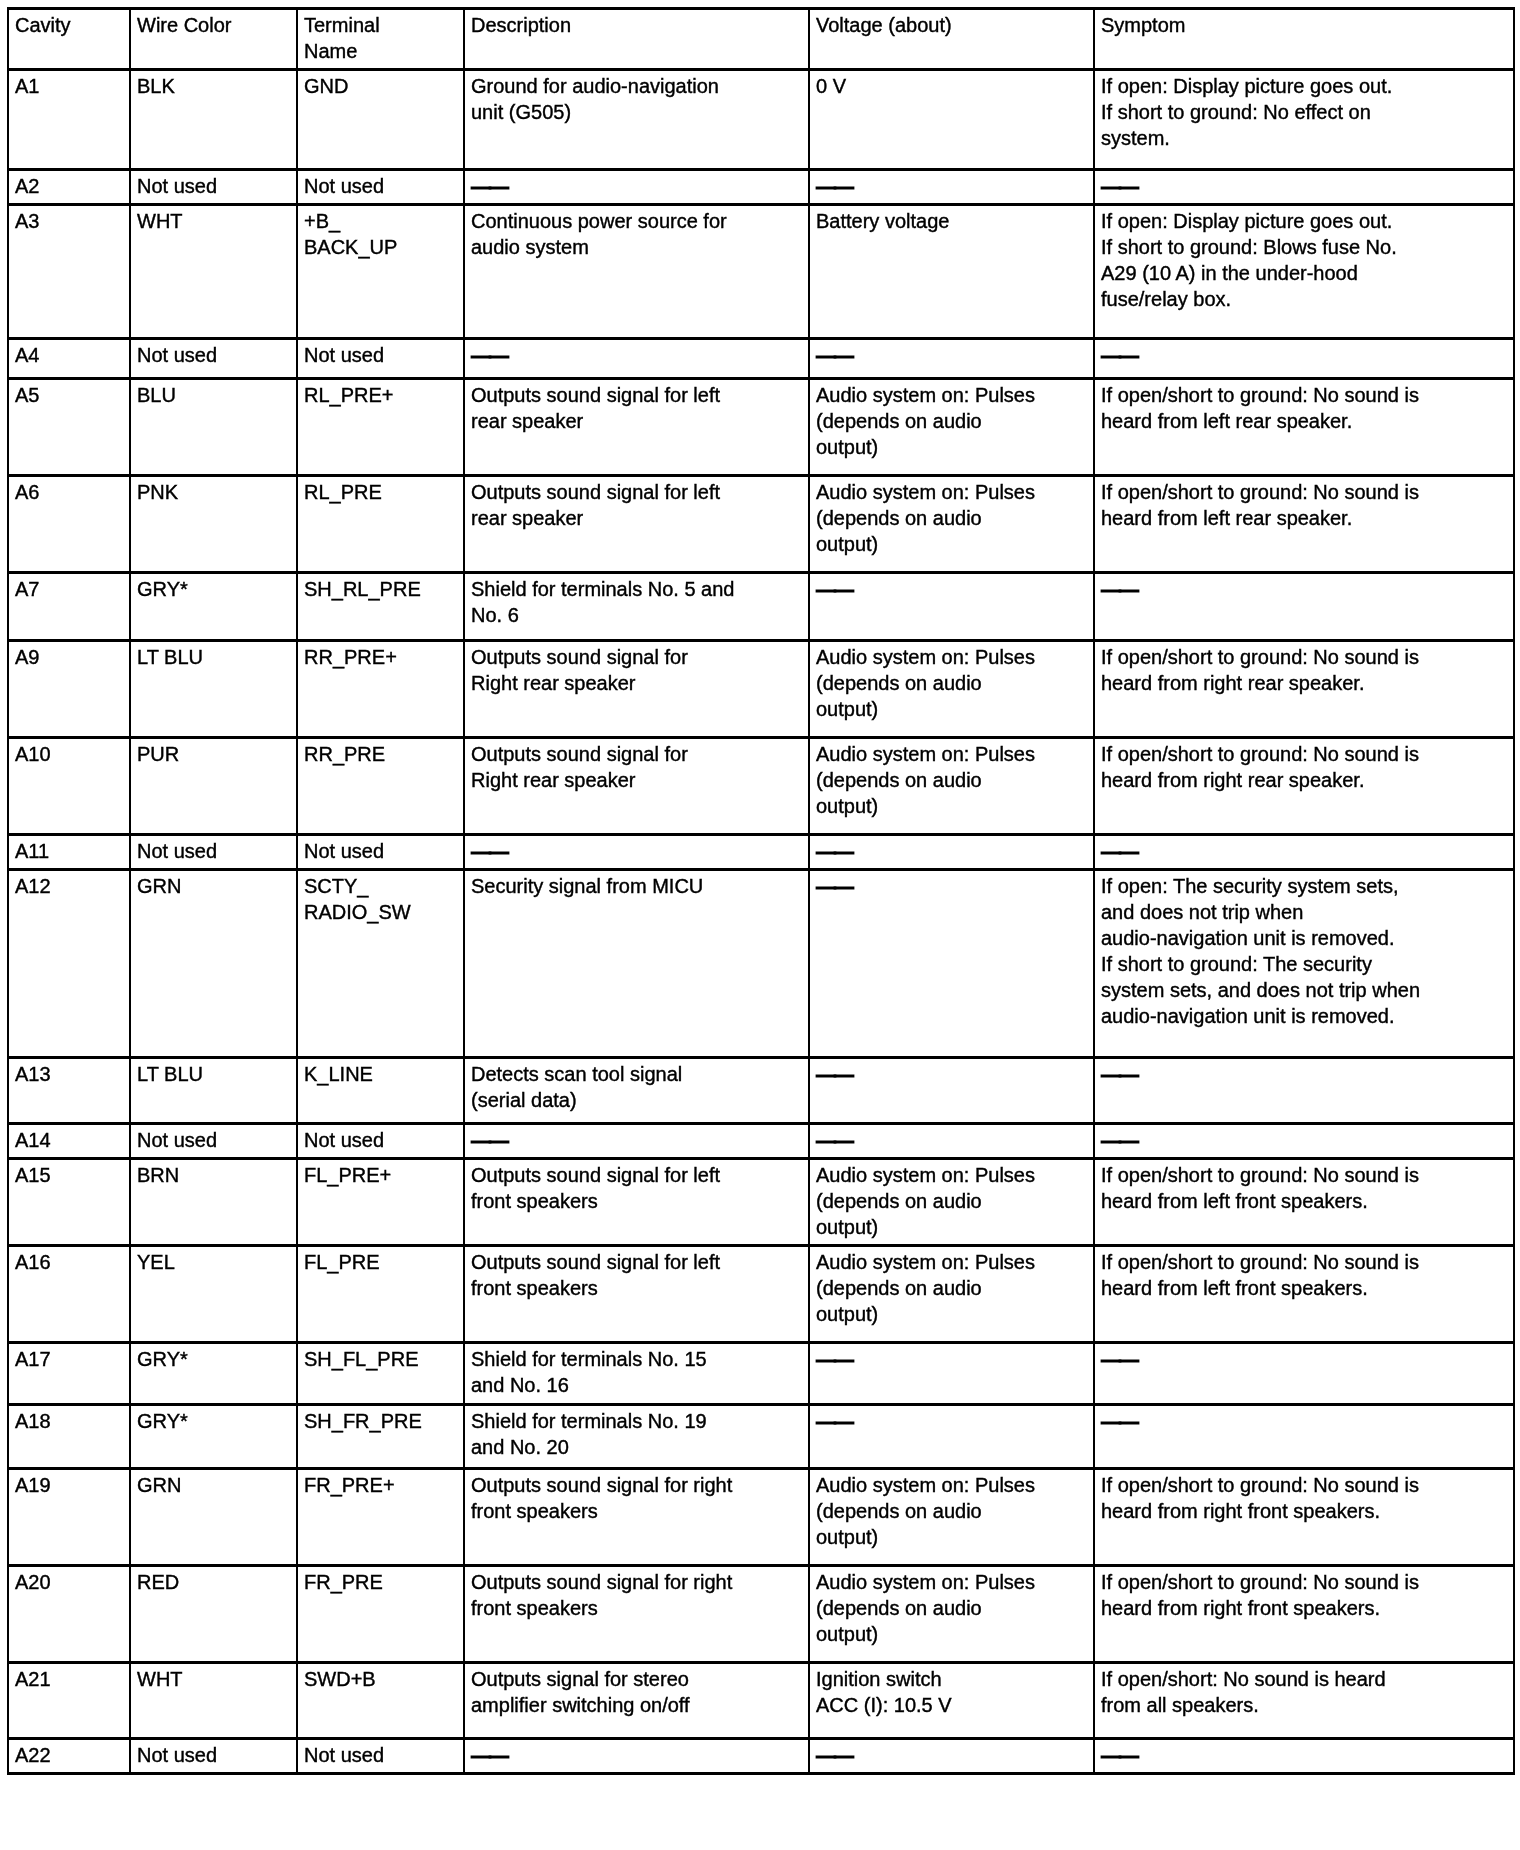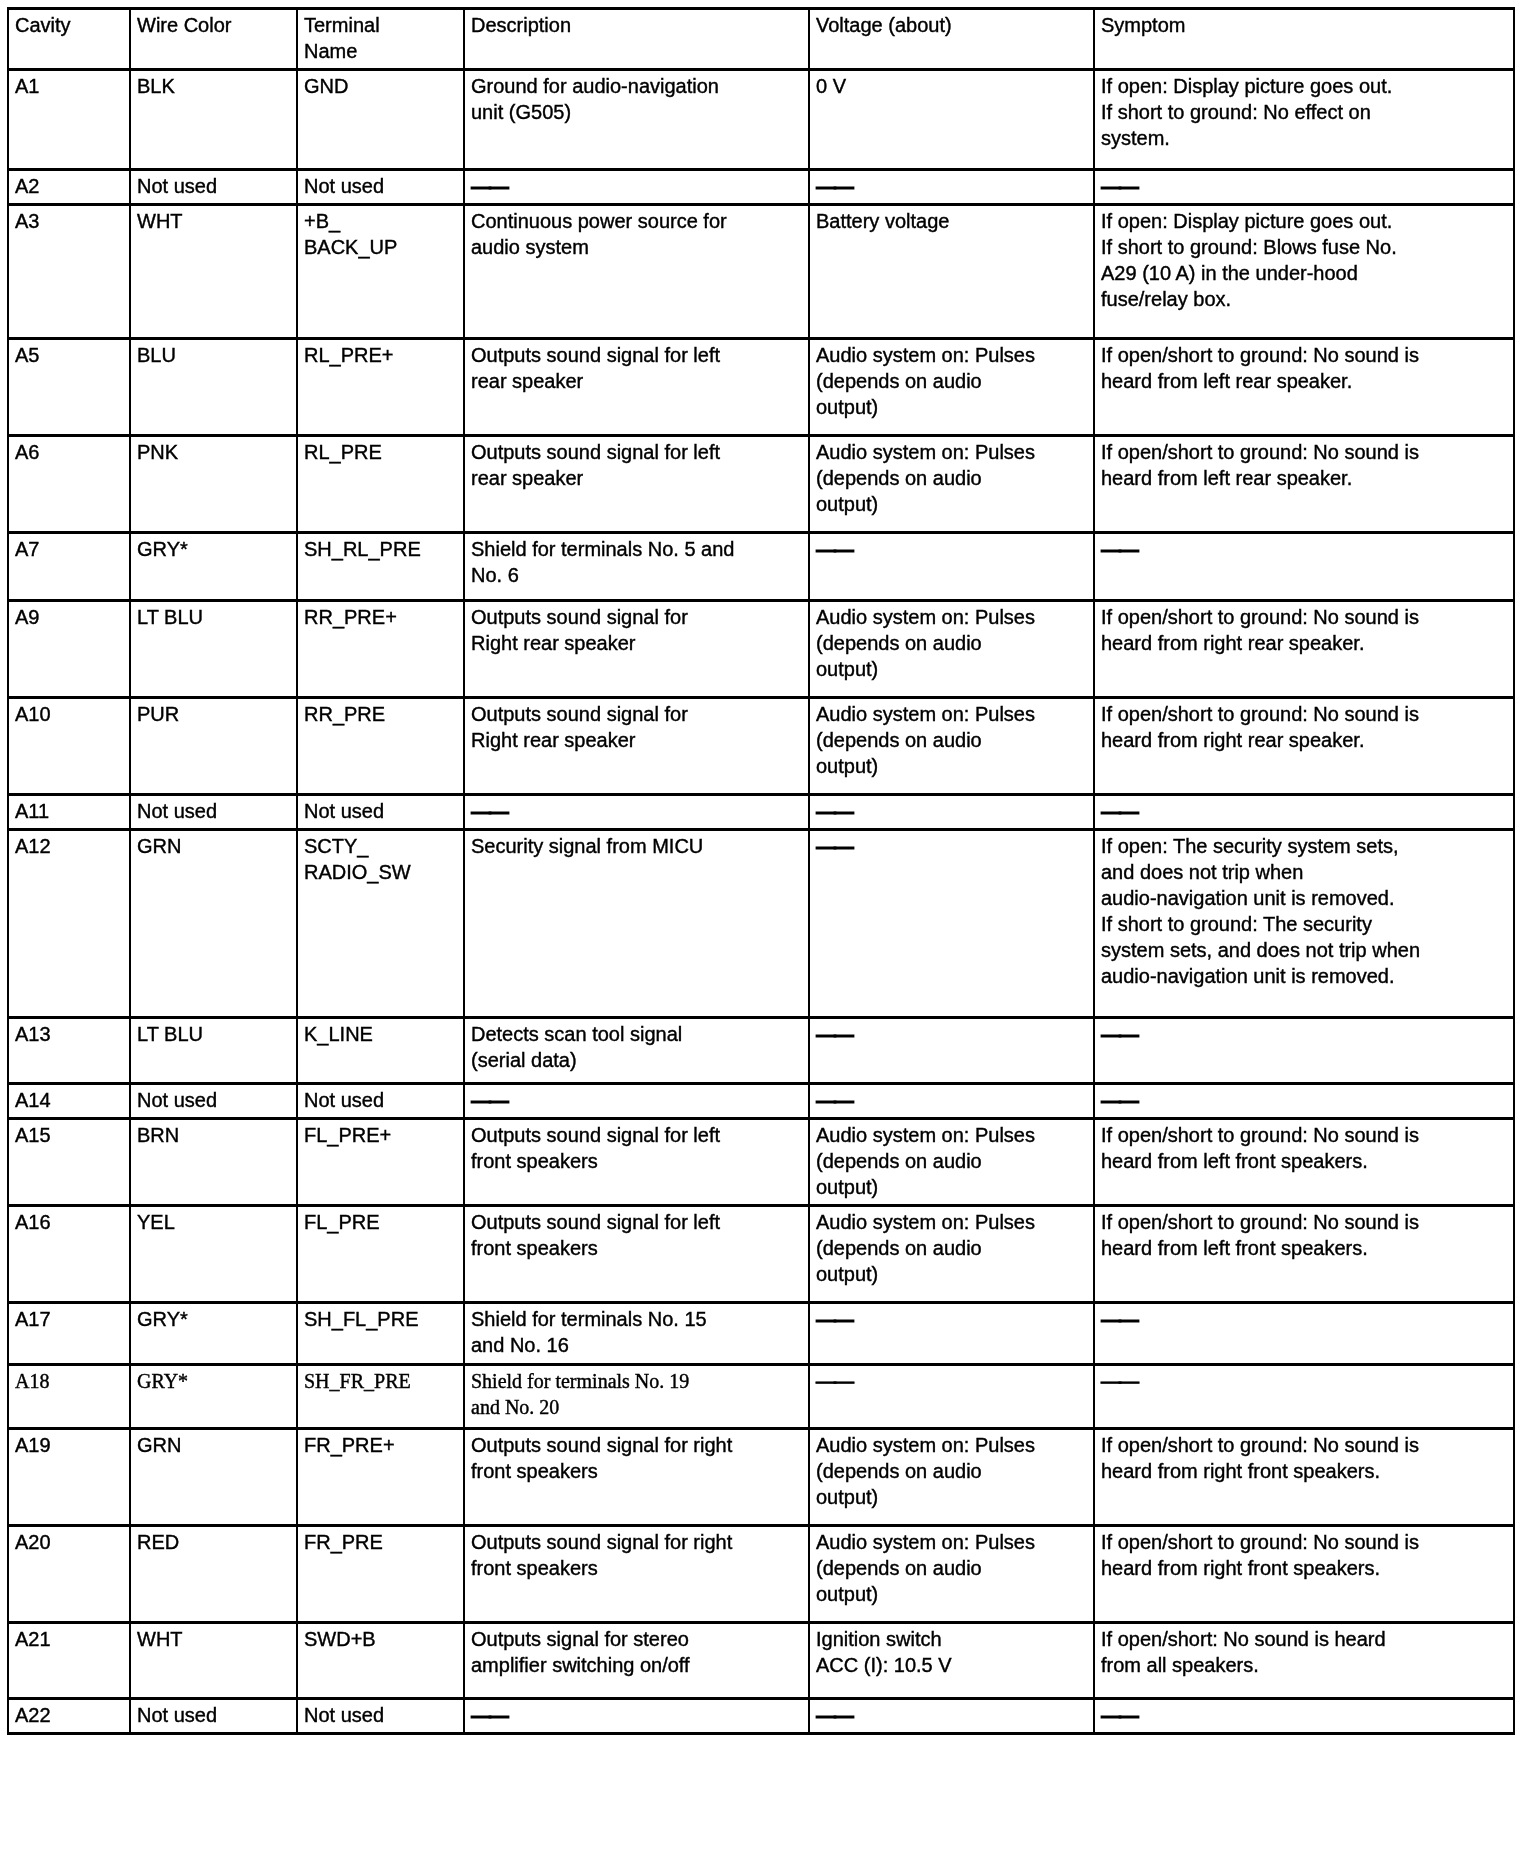--- a/index.html
+++ b/index.html
@@ -146,20 +146,40 @@
           <td>
             <div class="cell">Battery voltage</div>
           </td>
           <td>
             <div class="cell">If open: Display picture goes out.
 If short to ground: Blows fuse No.
 A29 (10 A) in the under-hood
 fuse/relay box.</div>
           </td>
         </tr>
+        <tr style="height: 40px;">
+          <td>
+            <div class="cell">A4</div>
+          </td>
+          <td>
+            <div class="cell">Not used</div>
+          </td>
+          <td>
+            <div class="cell">Not used</div>
+          </td>
+          <td>
+            <div class="cell dash">——</div>
+          </td>
+          <td>
+            <div class="cell dash">——</div>
+          </td>
+          <td>
+            <div class="cell dash">——</div>
+          </td>
+        </tr>
         <tr style="height: 97px;">
           <td>
             <div class="cell">A5</div>
           </td>
           <td>
             <div class="cell">BLU</div>
           </td>
           <td>
             <div class="cell">RL_PRE+</div>
           </td>
@@ -419,21 +439,21 @@
             <div class="cell">Shield for terminals No. 15
 and No. 16</div>
           </td>
           <td>
             <div class="cell dash">——</div>
           </td>
           <td>
             <div class="cell dash">——</div>
           </td>
         </tr>
-        <tr style="height: 64px; font-family: Liberation Serif, serif;">
+        <tr style="height: 64px;">
           <td>
             <div class="cell">A18</div>
           </td>
           <td>
             <div class="cell">GRY*</div>
           </td>
           <td>
             <div class="cell">SH_FR_PRE</div>
           </td>
           <td>

